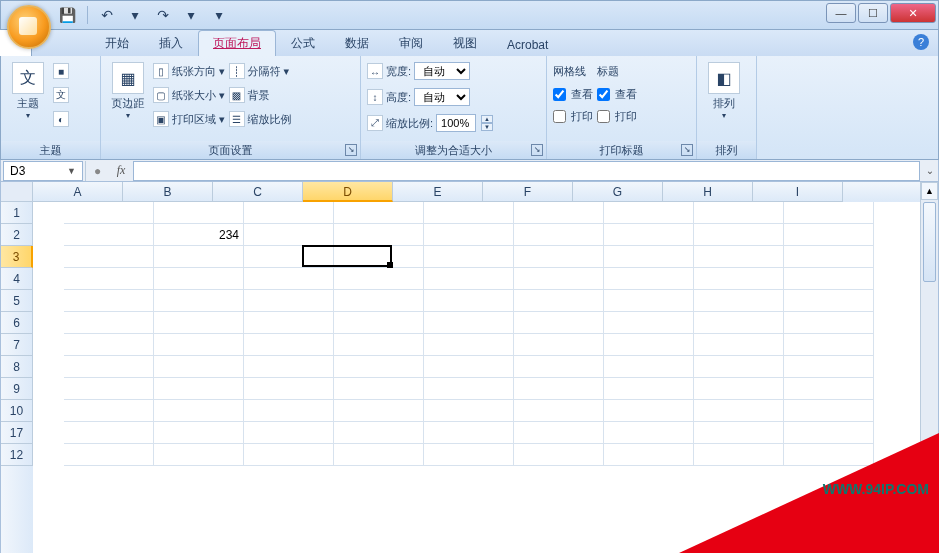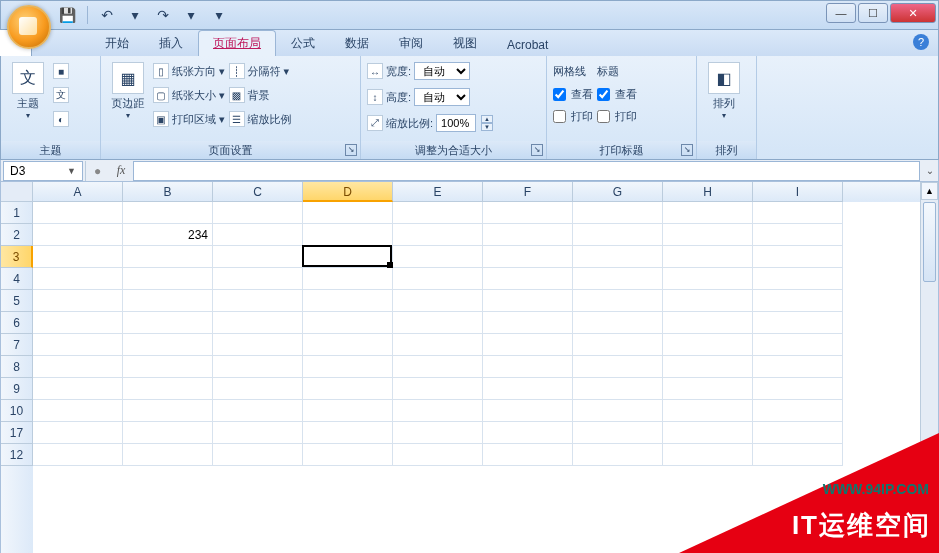--- a/index.html
+++ b/index.html
@@ -52,21 +52,21 @@
 
 .grid-wrap{position:relative;height:calc(553px - 30px - 26px - 104px - 22px);overflow:hidden;border-left:1px solid #a9c0dc;border-right:1px solid #a9c0dc;}
 .corner{position:absolute;left:0;top:0;width:32px;height:20px;background:#e4ecf7;border-right:1px solid #bcd;border-bottom:1px solid #bcd;}
 .col-headers{position:absolute;left:32px;top:0;right:18px;height:20px;display:flex;background:linear-gradient(#f1f6fc,#dce9f8);}
 .col-h{width:90px;border-right:1px solid #bcd;border-bottom:1px solid #bcd;text-align:center;font-size:12px;color:#2a4466;line-height:20px;}
 .col-h.sel{background:linear-gradient(#ffe7a2,#ffd66b);color:#7a4b00;border-bottom:2px solid #f8a200;}
 .row-headers{position:absolute;left:0;top:20px;bottom:0;width:32px;background:linear-gradient(90deg,#f1f6fc,#dce9f8);}
 .row-h{height:22px;border-bottom:1px solid #bcd;border-right:1px solid #bcd;text-align:center;font-size:12px;color:#2a4466;line-height:22px;}
 .row-h.sel{background:linear-gradient(90deg,#ffe7a2,#ffd66b);color:#7a4b00;border-right:2px solid #f8a200;}
 .cells{position:absolute;left:32px;top:20px;right:18px;bottom:0;}
-.cell-row{display:flex;height:22px;}
+.cell-row{display:flex;height:22px;margin-left:31px;}
 .cell{width:90px;border-right:1px solid #d7e2ee;border-bottom:1px solid #d7e2ee;font-size:12px;padding:0 4px;line-height:22px;text-align:right;color:#000;}
 .sel-box{position:absolute;border:2px solid #000;pointer-events:none;}
 .sel-handle{position:absolute;width:6px;height:6px;background:#000;right:-3px;bottom:-3px;}
 .vscroll{position:absolute;right:0;top:0;bottom:0;width:18px;background:#e5ecf5;border-left:1px solid #bcd;}
 .vscroll .vsbtn{height:18px;border:1px solid #bcd;background:#f1f6fc;text-align:center;font-size:9px;line-height:16px;cursor:pointer;}
 .vscroll .thumb{position:absolute;top:20px;left:2px;right:2px;height:80px;background:linear-gradient(#f4f8fd,#d5e4f5);border:1px solid #9bb6d6;border-radius:2px;}
 
 
 .watermark{position:absolute;right:0;bottom:0;width:260px;height:120px;pointer-events:none;}
 .wm-tri{position:absolute;right:0;bottom:0;width:0;height:0;border-left:260px solid transparent;border-bottom:120px solid #e60012;}
@@ -402,14 +402,13 @@
   <div class="vscroll">
     <div class="vsbtn">▲</div>
     <div class="thumb"></div>
     <div class="vsbtn" style="position:absolute;bottom:0;left:0;right:0">▼</div>
   </div>
 </div>
 
 <div class="watermark">
   <div class="wm-tri"></div>
   <div class="wm-url">WWW.94IP.COM</div>
-  <div class="wm-text">IT运维空间</div>
 </div>
 
 </body></html>

